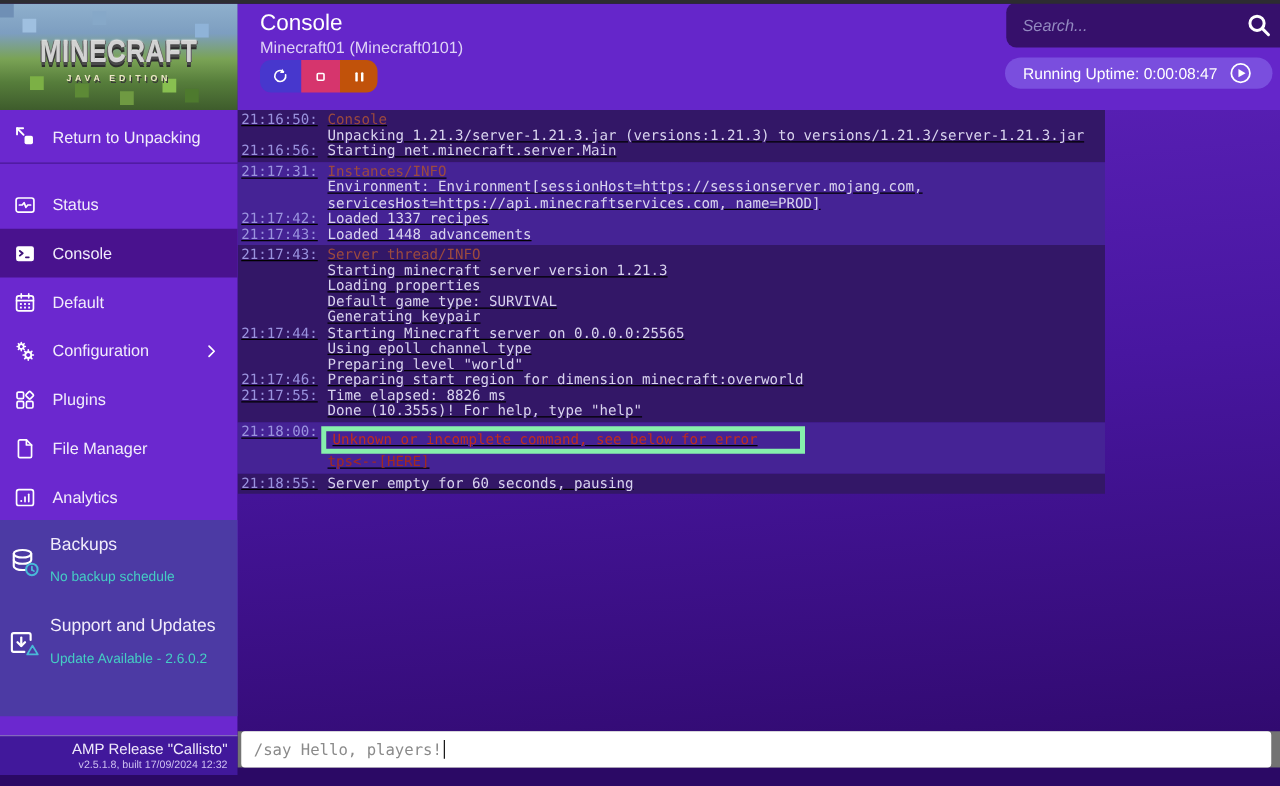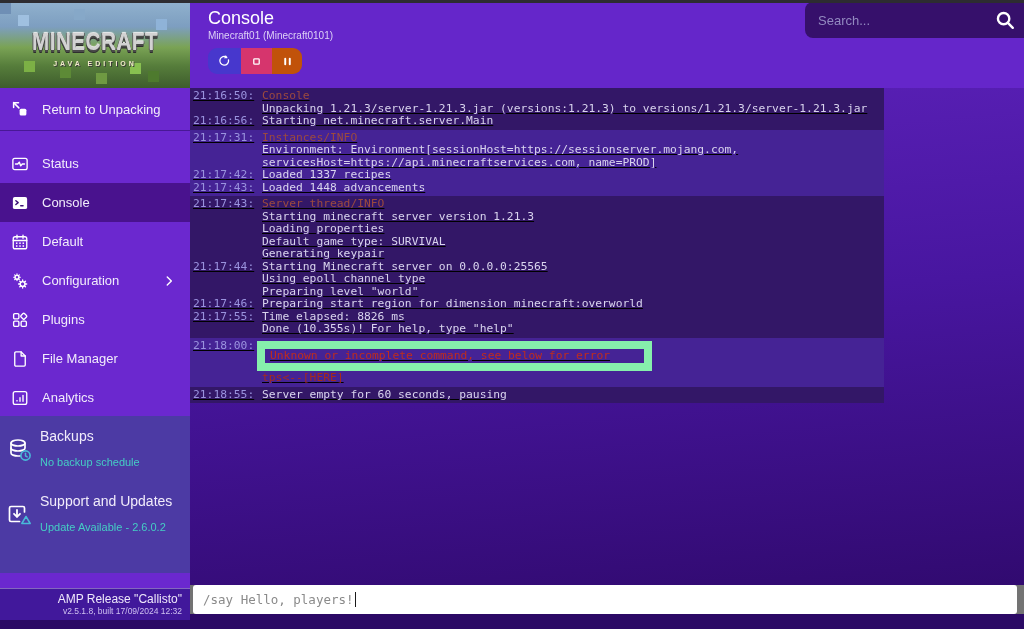--- a/index.html
+++ b/index.html
@@ -40,51 +40,51 @@
   .sicon { position:absolute; left:7px; top:50%; margin-top:-12px; width:26px; height:26px; }
 
   .side-footer { position:absolute; left:0; top:588px; width:190px; height:32px; background:#41189b;
                  border-top:1px solid rgba(255,255,255,0.35); text-align:right; padding:4px 8px 0 0; z-index:25; }
   .side-footer .release { font-size:12px; color:#efe9fb; line-height:13px; }
   .side-footer .build { font-size:8.5px; color:#cec0f0; line-height:10px; }
 
   
   .main-header { position:absolute; left:190px; top:3px; width:834px; height:85px; background:#6526ca; z-index:10; }
   .page-title { position:absolute; left:18px; top:5px; font-size:18px; color:#ffffff; font-weight:400; }
-  .page-subtitle { position:absolute; left:18px; top:27px; font-size:10px; color:#ded2f6; }
+  .page-subtitle { position:absolute; left:18px; top:27px; font-size:13px; color:#ded2f6; }
   .controls { position:absolute; left:18px; top:45px; display:flex; }
   .ctl-btn { width:31px; height:26px; display:flex; align-items:center; justify-content:center; cursor:pointer; border:none; }
   .ctl-restart { background:#4737cd; border-radius:9px 0 0 9px; width:33px; }
   .ctl-stop { background:#d6356d; }
   .ctl-pause { background:#c1520a; border-radius:0 9px 9px 0; width:30px; }
 
   .search-box { position:absolute; left:615px; top:-1px; width:219px; height:36px; background:#36106b;
                 border-radius:8px 0 0 8px; display:flex; align-items:center; z-index:11; }
   .search-input { flex:1; background:transparent; border:none; outline:none; color:#e8e2f8;
-                  font-size:13px; padding-left:13px; font-family:"Liberation Sans",sans-serif; }
+                  font-style:italic; font-size:13px; padding-left:13px; font-family:"Liberation Sans",sans-serif; }
   .search-input::placeholder { color:#938ac0; }
   .search-mag { width:26px; margin-right:6px; display:flex; }
 
   .uptime-pill { position:absolute; right:6px; top:43px; height:25px; background:#7a4ede; border-radius:13px;
                  display:flex; align-items:center; padding:0 16px 0 14px; gap:9px; cursor:pointer; }
   .uptime-pill .utext { font-size:12.5px; color:#ffffff; }
 
   
   .console-area { position:absolute; left:190px; top:88px; width:834px; height:497px;
                   background:linear-gradient(175deg,#5b21b8 0%, #4816a0 45%, #310a70 100%); }
   .console-log { position:absolute; left:0; top:0; width:694px;text-decoration:underline; }
   .log-block { width:694px; padding:2px 0 2px 3px; }
   .log-block.dark { background:#331767; }
   .log-block.light { background:#452395; }
   .log-line { display:flex; font-family:"DejaVu Sans Mono", monospace; font-size:11.3px; line-height:12.5px; }
   .ts { width:61px; flex:0 0 61px; margin-right:8px; color:#9a93de; white-space:pre; }
   .msg { color:#d9d4ee; white-space:pre; }
   .msg.source { color:#9c4a3e; }
   .msg.error { color:#a52a1c; }
-  .msg.error-boxed { color:#bf2d1d; border:8px solid #86efac; padding:1px 34px 1px 5px; margin:1px 0 1px -5px; }
+  .msg.error-boxed { color:#bf2d1d; border:4px solid #86efac; padding:1px 34px 1px 5px; margin:1px 0 1px -5px; }
 
   
   .command-bar { position:absolute; left:190px; top:585px; width:834px; height:29px; background:#737373; z-index:15; }
   .command-input { position:absolute; left:3px; top:0; width:824px; height:29px; background:#ffffff;
                    border-radius:3px; display:flex; align-items:center; padding-left:10px;
                    font-family:"DejaVu Sans Mono", monospace; font-size:12.5px; color:#8a8a8a; cursor:text; }
   .caret { display:inline-block; width:1.5px; height:15px; background:#1a1a1a; margin-left:1px; }
 
   .bottom-strip { position:absolute; left:0; top:614px; width:1024px; height:15px; background:#2b0965; z-index:5; }
 
@@ -296,20 +296,29 @@
     <div class="search-box">
       <input class="search-input" type="text" placeholder="Search..." style="">
       <span class="search-mag">
         <svg width="22" height="22" viewBox="0 0 24 24" fill="none" stroke="#fff" stroke-width="2.6" stroke-linecap="round">
           <circle cx="10.5" cy="10.5" r="6.2"></circle>
           <line x1="15.2" y1="15.2" x2="20.5" y2="20.5"></line>
         </svg>
       </span>
     </div>
 
+    <div class="uptime-pill">
+      <span class="utext">Running Uptime: 0:00:08:47</span>
+      <span>
+        <svg width="19" height="19" viewBox="0 0 24 24" fill="none">
+          <circle cx="12" cy="12" r="9.4" stroke="#fff" stroke-width="1.8"></circle>
+          <polygon points="9.8,7.8 17,12 9.8,16.2" fill="#fff"></polygon>
+        </svg>
+      </span>
+    </div>
   </header>
 
   <div class="console-area">
     <div class="console-log">
         <div class="log-block dark">
           <div class="log-line">
             <span class="ts">21:16:50:</span>
             <span class="msg source">Console</span>
           </div>
           <div class="log-line">

